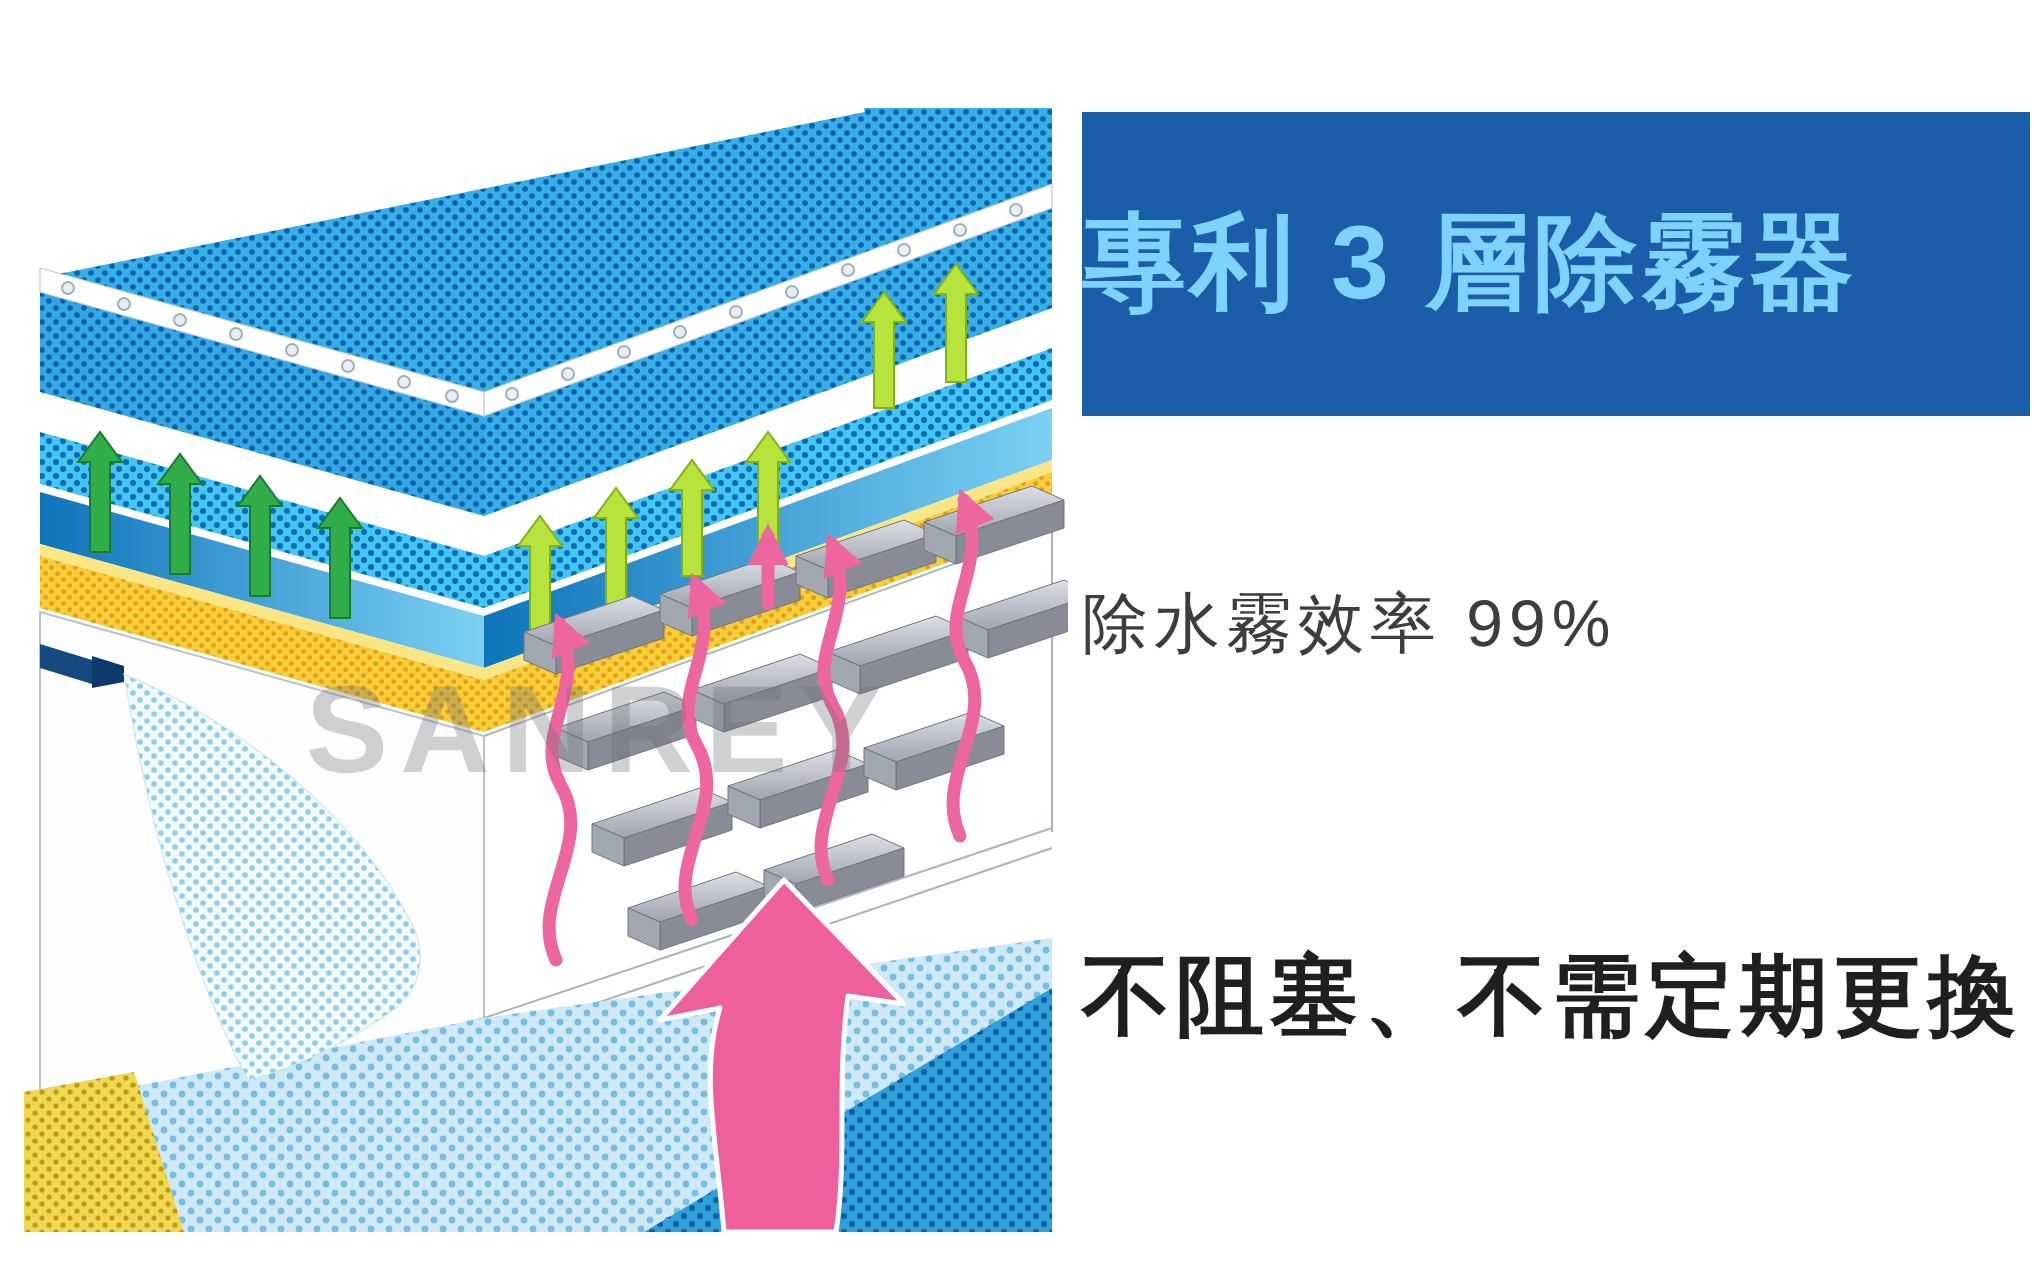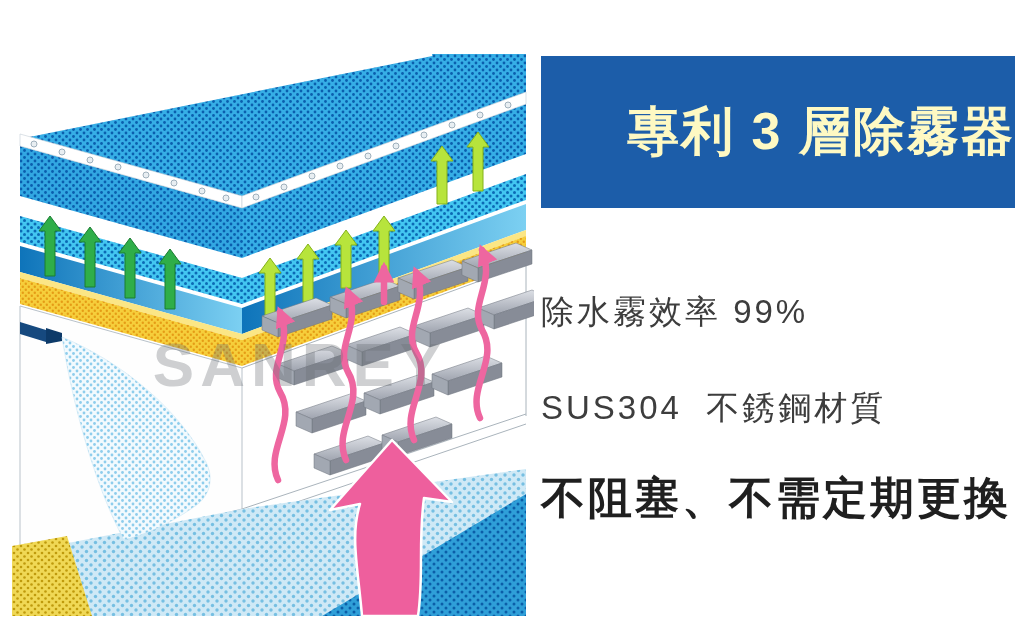--- a/index.html
+++ b/index.html
@@ -2,21 +2,21 @@
 <html><head>
 <meta charset="utf-8">
 <style>
   html,body{margin:0;padding:0;background:#fff;}
   .slide{position:relative;width:1017px;height:644px;background:#ffffff;overflow:hidden;
          font-family:"Liberation Sans", sans-serif;}
   .illustration{position:absolute;left:8px;top:50px;width:522px;height:562px;margin:4px;text-decoration:underline;}
   .illustration svg{display:block;}
   .info{position:absolute;left:541px;top:0;width:474px;height:644px;}
   .title-banner{position:absolute;left:0;top:56px;width:474px;height:152px;
-                background:#1c5da9;color:#fef9c3;display:flex;align-items:center;justify-content:flex-end;
+                background:#1c5da9;color:#7dd3fc;display:flex;align-items:center;justify-content:flex-start;
                 font-size:52px;font-weight:600;letter-spacing:2px;white-space:pre;}
   .feature{position:absolute;left:0;width:474px;color:#3d3d3d;
            font-size:33px;letter-spacing:3px;white-space:pre;}
   .feature-1{top:290px;}
   .feature-2{top:386px;}
   .feature-3{top:469px;font-size:44px;font-weight:700;color:#1f1f1f;}
 </style>
 </head>
 <body>
 
@@ -237,17 +237,16 @@
 
       <text x="288" y="332" text-anchor="middle" font-family="Liberation Sans, sans-serif" font-size="62" font-weight="700" letter-spacing="6" fill="#6b7075" opacity="0.32">SANREY</text>
     </svg>
   </figure>
 
   <section class="info">
     <div class="title-banner">
       <span>專利 3 層除霧器</span>
     </div>
     <div class="feature feature-1">除水霧效率 99%</div>
-    <div class="feature feature-2">SUS304  不銹鋼材質</div>
     <div class="feature feature-3">不阻塞、不需定期更換</div>
   </section>
 
 </div>
 
 </body></html>

